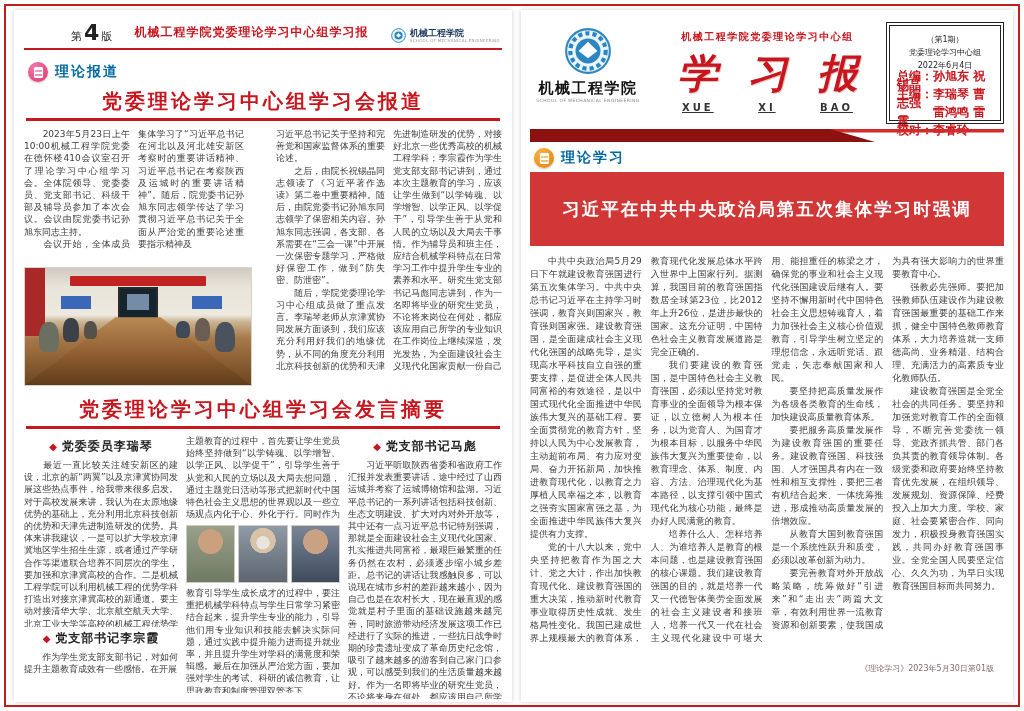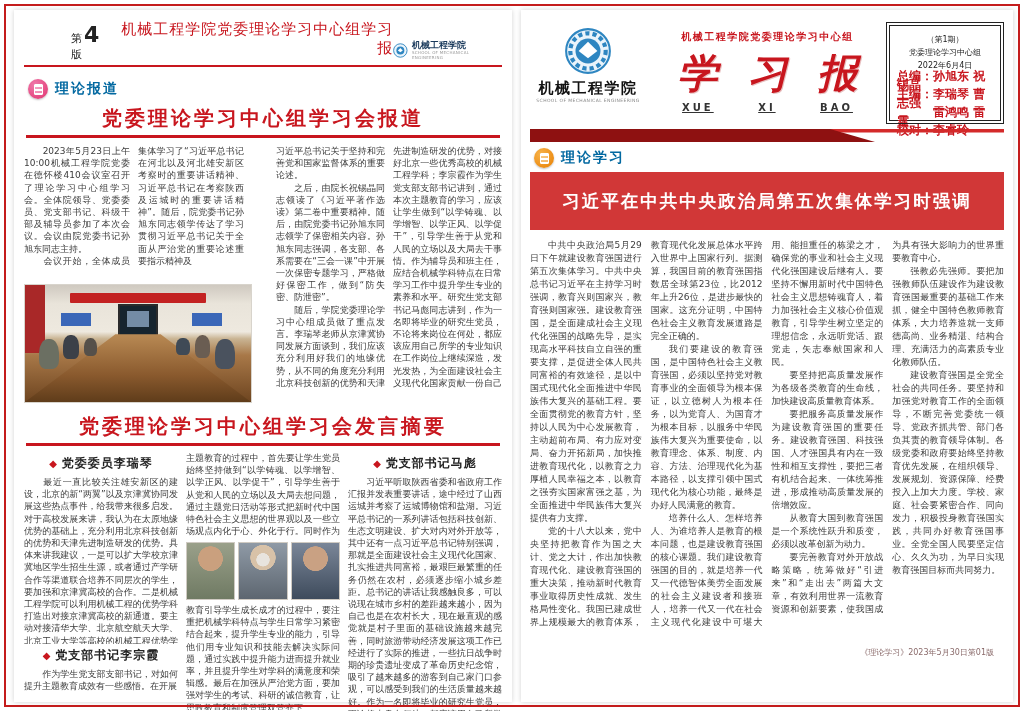--- a/index.html
+++ b/index.html
@@ -8,21 +8,21 @@
   .frame { position:absolute; inset:4px; border:2px solid #c41c1c; pointer-events:none; }
 
   .page { position:absolute; top:10px; height:692px; background:#fff; box-shadow:0 0 5px rgba(0,0,0,.18); }
   .page-left  { left:14px;  width:498px; padding:6px 10px; }
   .page-right { left:521px; width:492px; padding:6px 9px; }
 
   
   .lp-header { display:flex; align-items:flex-end; justify-content:space-between; padding:4px 2px 3px 2px;margin-left:45px; }
   .page-num { font-size:11px; color:#222; }
   .page-num b { font-size:22px; font-weight:bold; padding:0 2px; }
-  .lp-center-title { font-size:15px; font-weight:normal; color:#c8161e; letter-spacing:1px; padding-bottom:4px;text-align:right; }
+  .lp-center-title { font-size:12px; font-weight:bold; color:#c8161e; letter-spacing:1px; padding-bottom:4px;text-align:right; }
   .lp-logo { display:flex; align-items:center; gap:4px; padding-bottom:2px; }
   .lp-logo .txt { font-size:9px; font-weight:bold; color:#1a3a5c; line-height:9px; }
   .lp-logo .sub { font-size:4px; color:#999; letter-spacing:.3px; }
   .rule-thin  { height:2px; background:#c8161e; }
   .rule-thick { height:3px; background:#c8161e; margin:3px 2px 0 2px; }
 
   
   .badge-row { display:flex; align-items:center; gap:7px; margin:12px 2px 2px 4px; }
   .badge-circle { width:20px; height:20px; border-radius:50%; display:flex; align-items:center; justify-content:center; box-shadow:0 1px 2px rgba(0,0,0,.25); }
   .badge-pink   { background:radial-gradient(circle at 35% 30%, #f07aac, #e0336e); }
@@ -89,21 +89,21 @@
             font-size:10px; font-weight:bold; color:#333; letter-spacing:3px;text-decoration:underline; }
   .issue-box { width:112px; border:1px solid #222; outline:1px solid #222; outline-offset:2px;
             margin:3px 3px 0 0; padding:7px 4px 4px 4px; text-align:center; height:96px; }
   .issue-box .ln  { font-size:8px; color:#222; line-height:13px; }
   .issue-box .red { font-size:12px; font-weight:bold; color:#c8161e; line-height:9px; text-align:left; padding-left:3px; }
 
   .red-wedge { margin-top:6px; height:13px; }
 
   
   .banner-red { margin-top:4px; background:#d13737; color:#fff; text-align:center;
-            padding:16px 2px; }
+            padding:24px 2px; }
   .banner-red div { font-size:17.5px; font-weight:bold; letter-spacing:2px; line-height:26px; }
 
   
   .rp-body { margin-top:9px; height:402px; column-count:4; column-gap:9px; column-fill:auto;
             font-size:9px; line-height:13px; color:#3b3b3b; text-align:justify; overflow:hidden; }
   .rp-body p { text-indent:2em; margin:0; }
   .rp-source { text-align:right; font-size:8px; color:#8a6a6a; padding:6px 10px 0 0; }
 
   .gear-svg { display:block; margin:0 auto; }
 </style>

